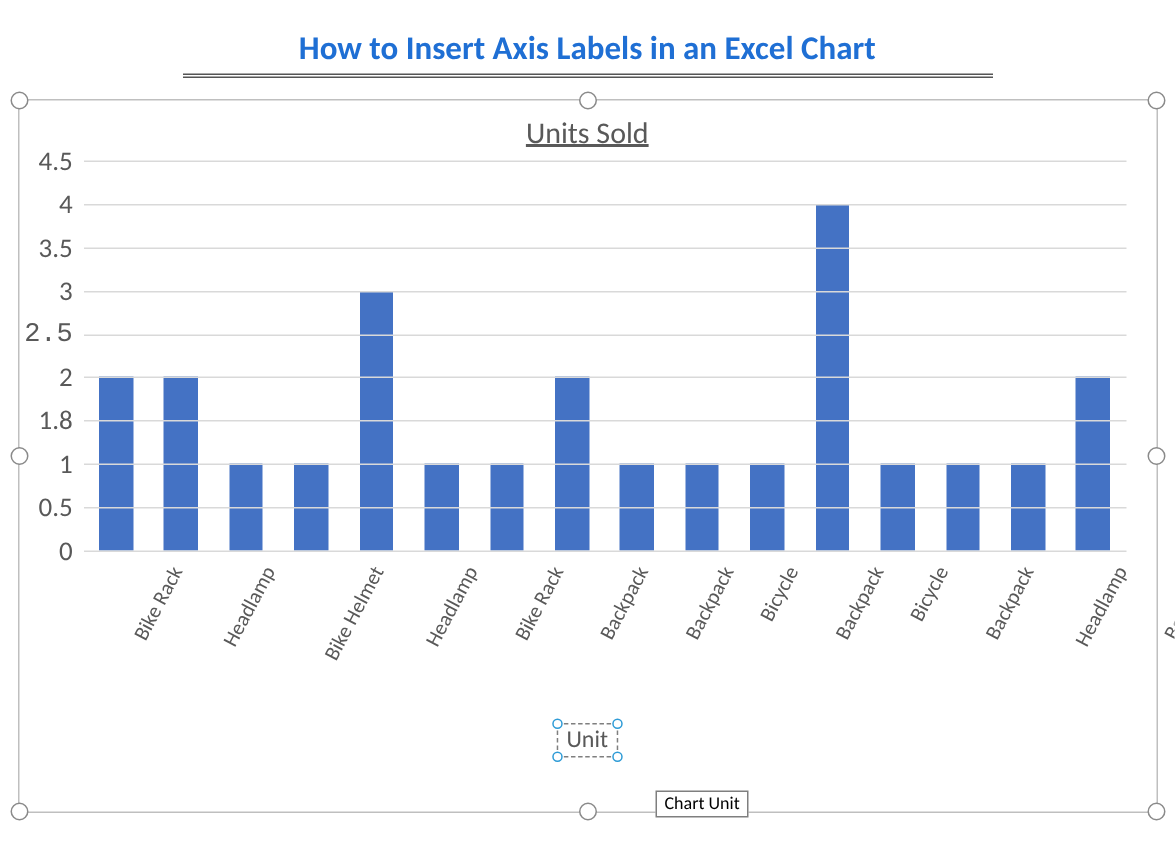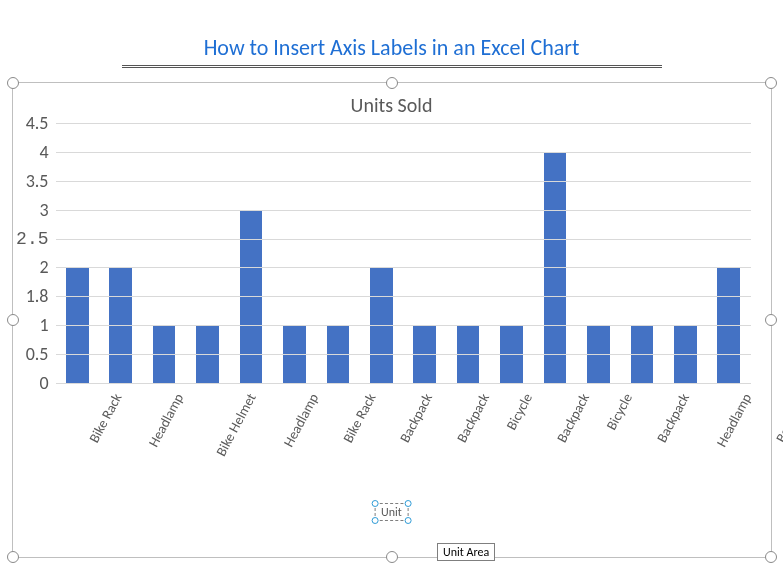--- a/index.html
+++ b/index.html
@@ -7,22 +7,22 @@
     margin: 0;
     padding: 10px;
     font-family: Calibri, Arial, sans-serif;
     background: #fff;
     width: 783px;
   }
   .page-title {
     text-align: center;
     color: #1F6FD4;
     font-size: 22px;
-    font-weight: normal;
-    margin: 24px 0 4px 0;
+    font-weight: bold;
+    margin: 8px 0 4px 0;
   }
   .title-underline {
     width: 540px;
     margin: 0 auto 14px auto;
     border-top: 3px double #555;
   }
   .chart-object {
     position: relative;
     width: 760px;
     height: 476px;
@@ -44,20 +44,21 @@
   .h-mr { top: 50%; right: -6px; margin-top: -6px; }
   .h-bl { bottom: -6px; left: -6px; }
   .h-bm { bottom: -6px; left: 50%; margin-left: -6px; }
   .h-br { bottom: -6px; right: -6px; }
 
   .chart-title {
     text-align: center;
     font-size: 20px;
     color: #595959;
     padding: 10px 0 6px 0;
+    text-decoration: underline;
   }
   .plot-wrap {
     position: relative;
     display: flex;
     height: 260px;
     padding: 0 20px 0 0;
   }
   .y-axis {
     width: 42px;
     position: relative;
@@ -109,21 +110,21 @@
     padding-right: 4px;
     height: 90px;
   }
   .axis-title-box {
     position: absolute;
     left: 50%;
     bottom: 36px;
     transform: translateX(-50%);
     border: 1px dashed #7f7f7f;
     padding: 1px 6px;
-    font-size: 12px;
+    font-size: 16px;
     color: #595959;
     background: #fff;
   }
   .mini-handle {
     position: absolute;
     width: 7px; height: 7px;
     background: #fff;
     border: 1.5px solid #2E9BD6;
     border-radius: 50%;
   }
@@ -254,14 +255,14 @@
     </div>
 
   <div class="axis-title-box">
     <span>Unit</span>
     <div class="mini-handle mh-tl"></div>
     <div class="mini-handle mh-tr"></div>
     <div class="mini-handle mh-bl"></div>
     <div class="mini-handle mh-br"></div>
   </div>
 
-  <div class="tooltip">Unit Area</div>
+  <div class="tooltip">Chart Unit</div>
 </div>
 
 </body></html>

